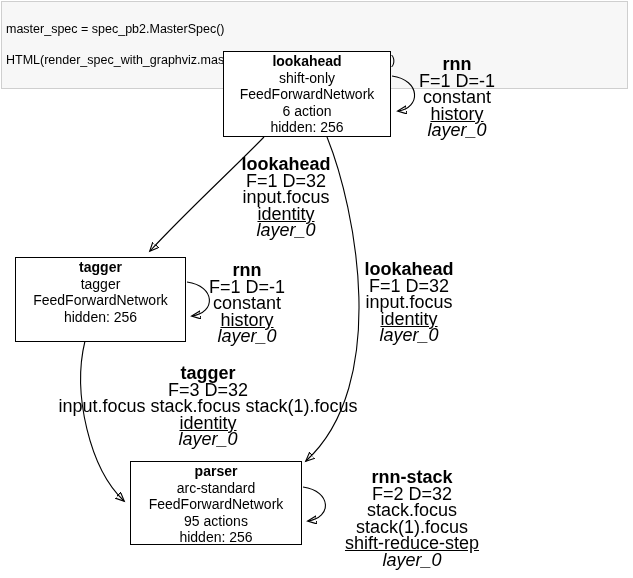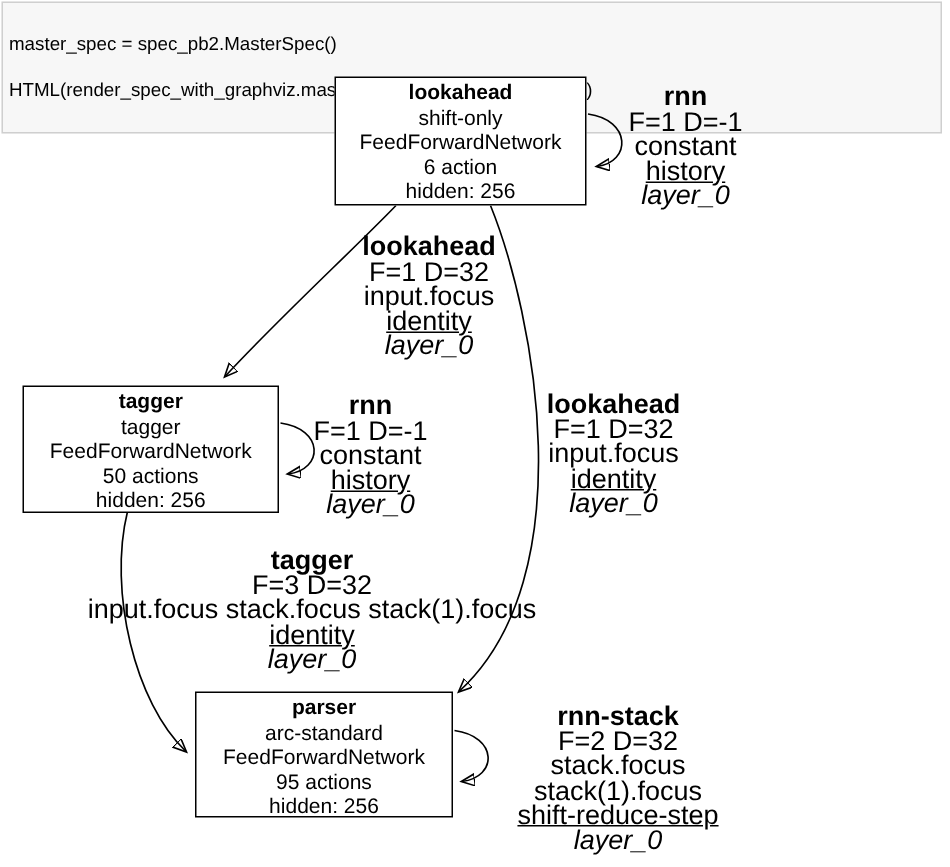--- a/index.html
+++ b/index.html
@@ -69,21 +69,20 @@
     <div>shift-only</div>
     <div>FeedForwardNetwork</div>
     <div>6 action</div>
     <div>hidden: 256</div>
   </div>
 
   <div class="node" style="left:15px;top:213px;width:171px;height:85px">
     <div class="nt">tagger</div>
     <div>tagger</div>
     <div>FeedForwardNetwork</div>
-    <div>50 actions</div>
     <div>hidden: 256</div>
   </div>
 
   <div class="node" style="left:130px;top:417px;width:172px;height:84px">
     <div class="nt">parser</div>
     <div>arc-standard</div>
     <div>FeedForwardNetwork</div>
     <div>95 actions</div>
     <div>hidden: 256</div>
   </div>

